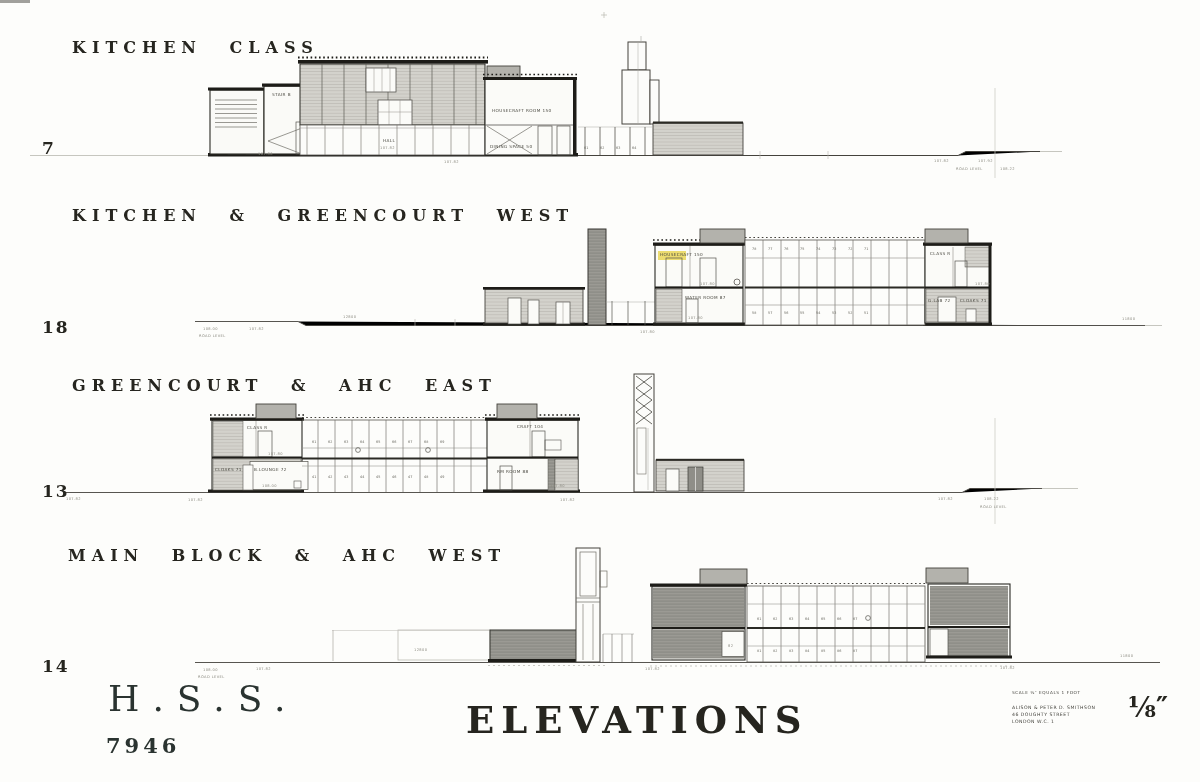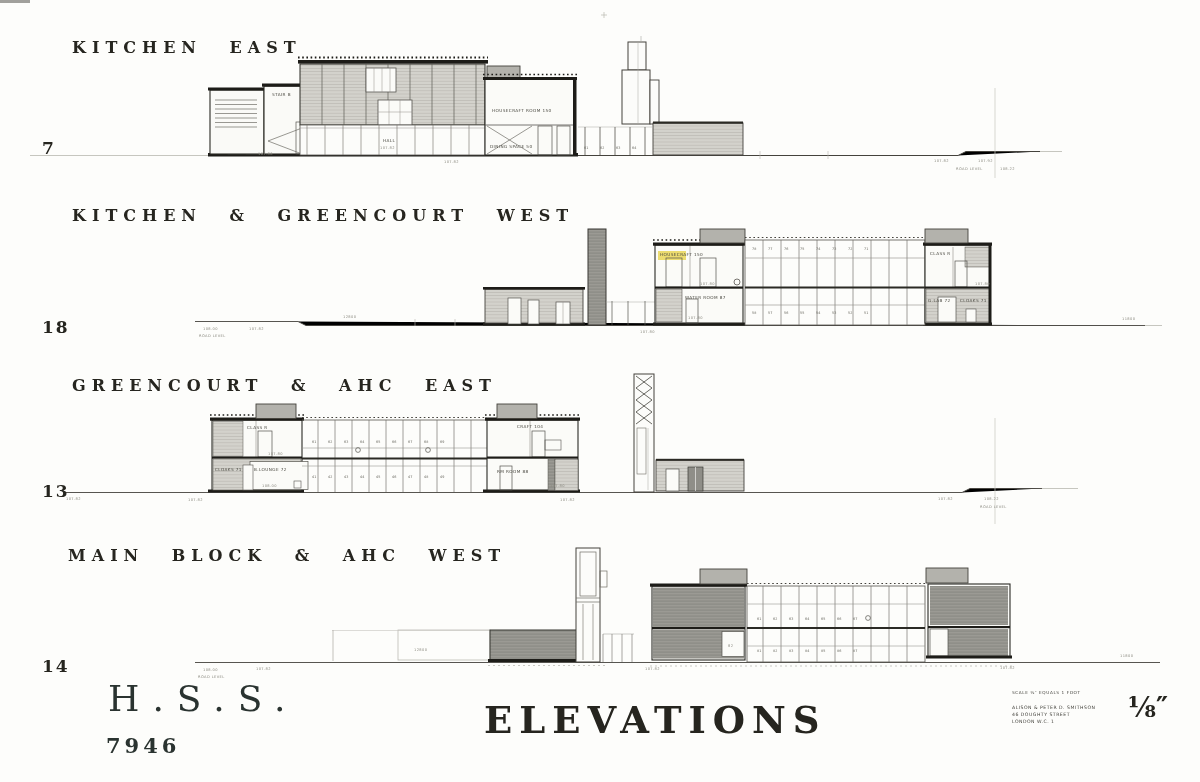--- a/index.html
+++ b/index.html
@@ -11,21 +11,21 @@
   .draw{position:absolute;left:0;top:0;}
   .anno-layer{position:absolute;left:0;top:0;width:1200px;height:782px;}
   .anno{position:absolute;font-family:"DejaVu Sans",sans-serif;font-size:4.2px;
         letter-spacing:.4px;color:#4a4941;white-space:nowrap;}
   .anno.lt{color:#8b8a80;font-size:3.6px;}
   .anno.spread{word-spacing:10px;color:#6b6a62;font-size:3.4px;letter-spacing:.2px;}
   .tb-hss{position:absolute;left:108px;top:678px;font-weight:normal;font-size:36px;
           letter-spacing:13px;color:#2a3330;}
   .tb-num{position:absolute;left:106px;top:733px;font-weight:bold;font-size:21px;
           letter-spacing:4px;color:#2a3330;}
-  .tb-title{position:absolute;left:484px;top:698px;font-weight:bold;font-size:37px;
+  .tb-title{position:absolute;left:466px;top:698px;font-weight:bold;font-size:37px;
             letter-spacing:7px;color:#26251f;}
   .tb-scale{position:absolute;left:1128px;top:692px;font-weight:bold;font-size:27px;color:#26251f;}
   .credits{position:absolute;left:1012px;top:690px;font-family:"DejaVu Sans",sans-serif;
            color:#45443e;}
   .credits .note{font-size:4.2px;letter-spacing:.6px;white-space:nowrap;display:block;margin-bottom:9px;}
   .credits .ln{font-size:4.6px;letter-spacing:.5px;white-space:nowrap;display:block;line-height:7px;}
   .corner-mark{position:absolute;left:0;top:0;width:30px;height:3px;background:#55544e;opacity:.55;}
 </style>
 </head>
 <body>
@@ -225,21 +225,21 @@
     <rect x="928" y="584" width="82" height="73" fill="#fbfbf8" stroke="#2b2a25" stroke-width="1.1"></rect>
     <rect x="930" y="586" width="78" height="39" fill="url(#shadeDark)"></rect>
     <rect x="928" y="626" width="82" height="2.2" fill="#1d1c18"></rect>
     <rect x="948" y="629" width="60" height="27" fill="url(#shadeDark)"></rect>
     <rect x="930" y="629" width="18" height="27" fill="#fbfbf8" stroke="#55534e" stroke-width="0.7"></rect>
     <rect x="926" y="655.5" width="86" height="3" fill="#1d1c18"></rect>
     <path d="M650,666 H1012" stroke="#a9a8a1" stroke-width="0.6" stroke-dasharray="2,3"></path>
   </g>
 </svg>
 
-<div class="row-title" style="left:72px;top:38px">KITCHEN EAST</div>
+<div class="row-title" style="left:72px;top:38px">KITCHEN CLASS</div>
 <div class="row-num" style="left:42px;top:138px">7</div>
 
 <div class="row-title" style="left:72px;top:206px">KITCHEN &amp; GREENCOURT WEST</div>
 <div class="row-num" style="left:42px;top:317px">18</div>
 
 <div class="row-title" style="left:72px;top:376px">GREENCOURT &amp; AHC EAST</div>
 <div class="row-num" style="left:42px;top:481px">13</div>
 
 <div class="row-title" style="left:68px;top:546px">MAIN BLOCK &amp; AHC WEST</div>
 <div class="row-num" style="left:42px;top:656px">14</div>

